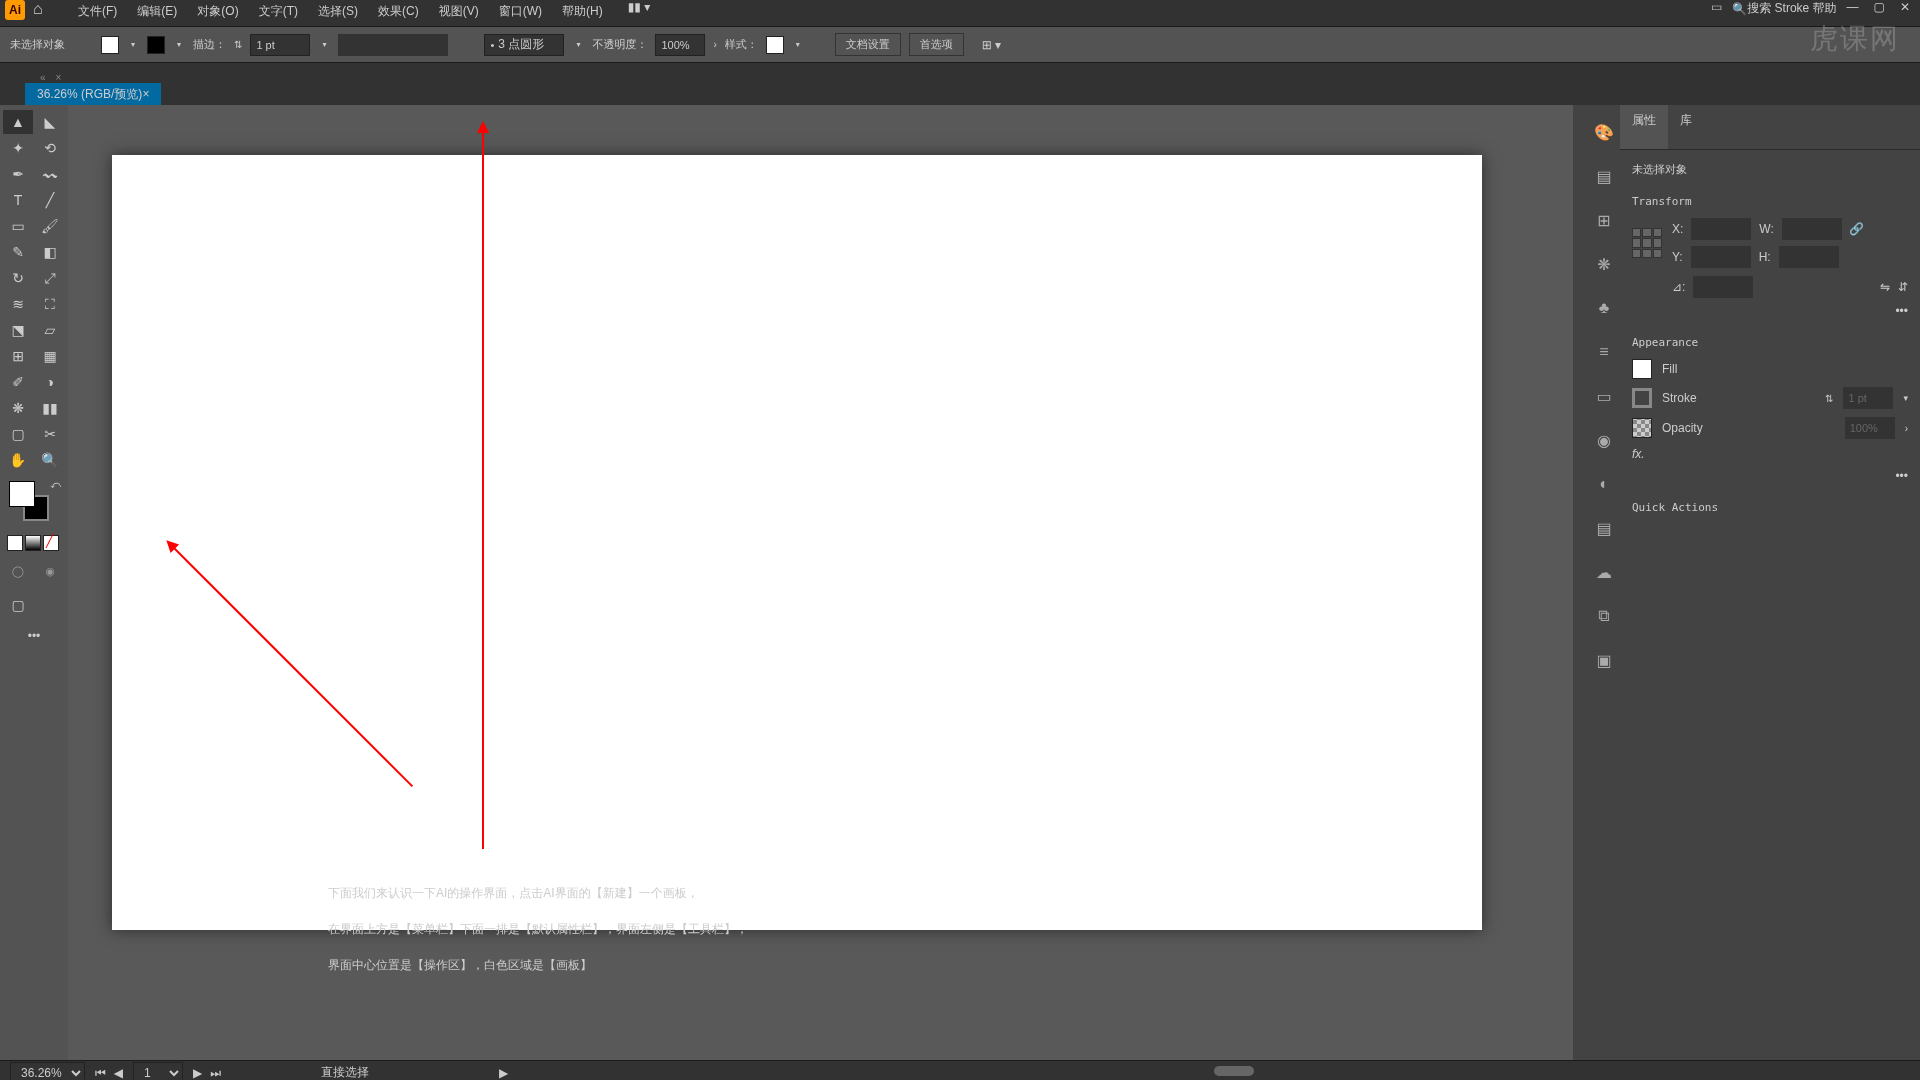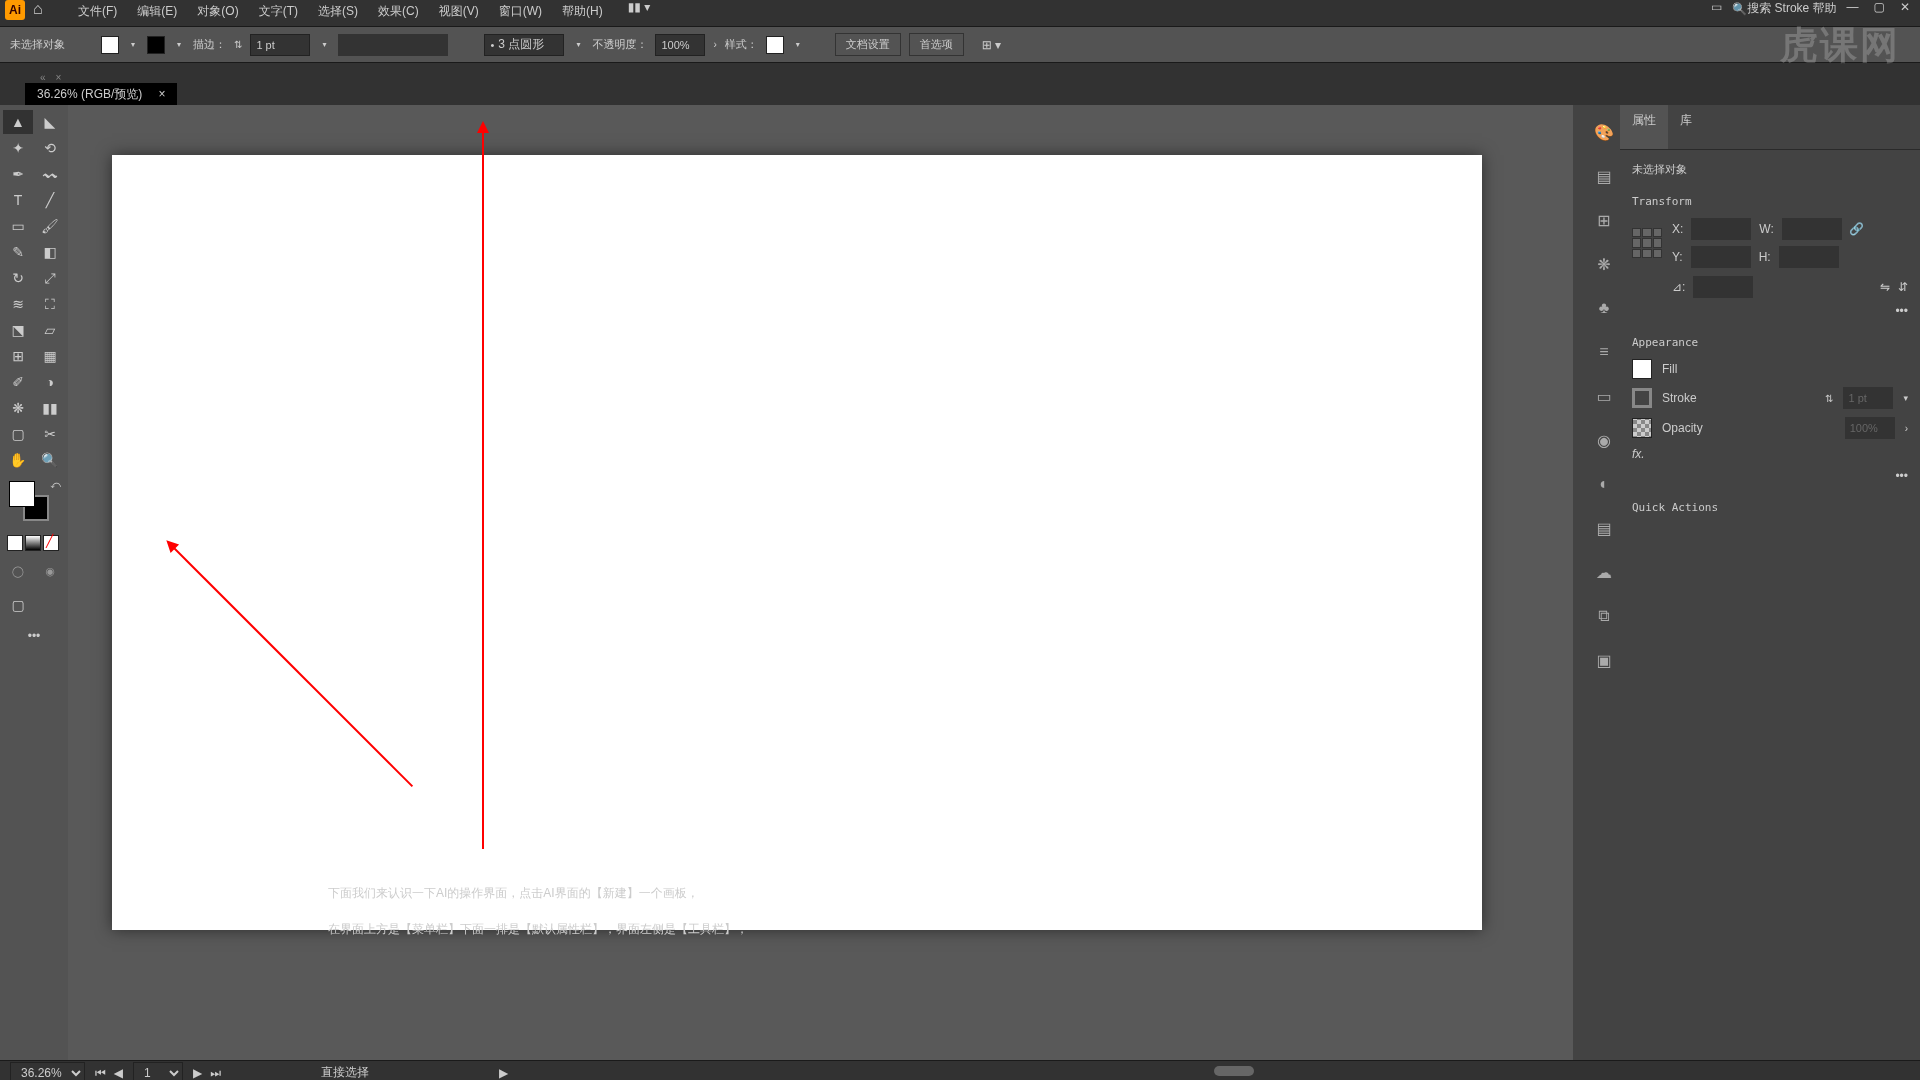--- a/index.html
+++ b/index.html
@@ -14,21 +14,21 @@
 .control-bar{height:36px;background:#535353;display:flex;align-items:center;padding:0 10px;gap:8px;border-bottom:1px solid #1a1a1a}
 .cb-label{color:#ccc;font-size:11px}
 .swatch{width:18px;height:18px;border:1px solid #222}
 .swatch.white{background:#fff}
 .swatch.dark{background:#000}
 .dd{width:12px;height:12px;cursor:pointer;display:flex;align-items:center;justify-content:center;color:#ccc;font-size:8px}
 .input{background:#333;border:1px solid #222;height:22px;padding:0 5px;color:#ccc;font-size:11px}
 .btn{background:#535353;border:1px solid #333;padding:3px 10px;cursor:pointer;font-size:11px}
 .tab-strip{height:20px;background:#323232;display:flex;align-items:flex-end;padding-left:10px}
 .doc-tabs{height:22px;background:#323232;display:flex;align-items:center;padding-left:25px}
-.doc-tab{padding:3px 12px;background:#000000;display:flex;align-items:center;gap:16px}
+.doc-tab{padding:3px 12px;background:#0369a1;display:flex;align-items:center;gap:0}
 .main-area{display:flex;height:calc(100% - 125px)}
 .toolbox{width:68px;background:#535353;display:flex;flex-direction:column;padding:5px 3px;gap:2px}
 .tool-row{display:flex;gap:2px}
 .tool{width:30px;height:24px;display:flex;align-items:center;justify-content:center;cursor:pointer;font-size:14px;position:relative}
 .tool.active{background:#323232}
 .color-section{margin-top:5px;position:relative;height:50px}
 .fg-color{position:absolute;width:26px;height:26px;background:#fff;border:1px solid #000;left:6px;top:2px;z-index:2}
 .bg-color{position:absolute;width:26px;height:26px;background:#000;border:2px solid #888;left:20px;top:16px}
 .mini-swatches{display:flex;gap:2px;margin-top:4px;padding:0 4px}
 .mini-sw{width:16px;height:16px;border:1px solid #222}
@@ -49,21 +49,21 @@
 .panel-section{margin-bottom:18px}
 .section-title{font-size:11px;color:#ccc;margin-bottom:10px;font-family:monospace}
 .t-input{background:#333;width:60px;height:22px;border:none;padding:0 5px;color:#666;font-size:11px}
 .ref-grid{width:30px;height:30px;display:grid;grid-template-columns:repeat(3,1fr);grid-template-rows:repeat(3,1fr);gap:1px}
 .ref-dot{background:#666;border:1px solid #333}
 .appear-row{display:flex;align-items:center;gap:10px;margin-bottom:8px;font-family:monospace}
 .appear-sw{width:20px;height:20px;border:1px solid #222}
 .status-bar{height:24px;background:#323232;display:flex;align-items:center;padding:0 10px;gap:10px;border-top:1px solid #1a1a1a;font-size:11px;color:#aaa}
 .zoom-sel{background:#333;border:1px solid #222;padding:2px 6px;color:#ccc}
 .nav-arrows{display:flex;gap:8px}
-.watermark{position:absolute;right:20px;top:20px;font-size:38px;color:rgba(200,200,200,0.3);font-weight:bold;z-index:100;letter-spacing:2px}
+.watermark{position:absolute;right:20px;top:20px;font-size:28px;color:rgba(200,200,200,0.3);font-weight:normal;z-index:100;letter-spacing:2px}
 .tool-sm{font-size:11px;color:#999}
 .scrollbar-v{position:absolute;right:0;top:0;width:15px;height:100%;background:#434343}
 </style>
 </head>
 <body>
 
 <div class="watermark">虎课网</div>
 
 <div class="menubar">
   <div class="ai-logo">Ai</div>
@@ -207,20 +207,21 @@
     <div style="text-align:center;margin-top:10px;cursor:pointer">•••</div>
   </div>
 
   <div class="canvas-area">
     <div class="artboard"></div>
     <div class="arrow1"></div>
     <div class="arrow2"></div>
     <div class="caption">
       <div>下面我们来认识一下AI的操作界面，点击AI界面的【新建】一个画板，</div>
       <div>在界面上方是【菜单栏】下面一排是【默认属性栏】，界面左侧是【工具栏】，</div>
+      <div>界面中心位置是【操作区】，白色区域是【画板】</div>
     </div>
     <div class="scrollbar-v"></div>
   </div>
 
   <div class="right-dock">
     <div class="dock-icon">🎨</div>
     <div class="dock-icon">▤</div>
     <div class="dock-icon">⊞</div>
     <div class="dock-icon">❋</div>
     <div class="dock-icon">♣</div>

